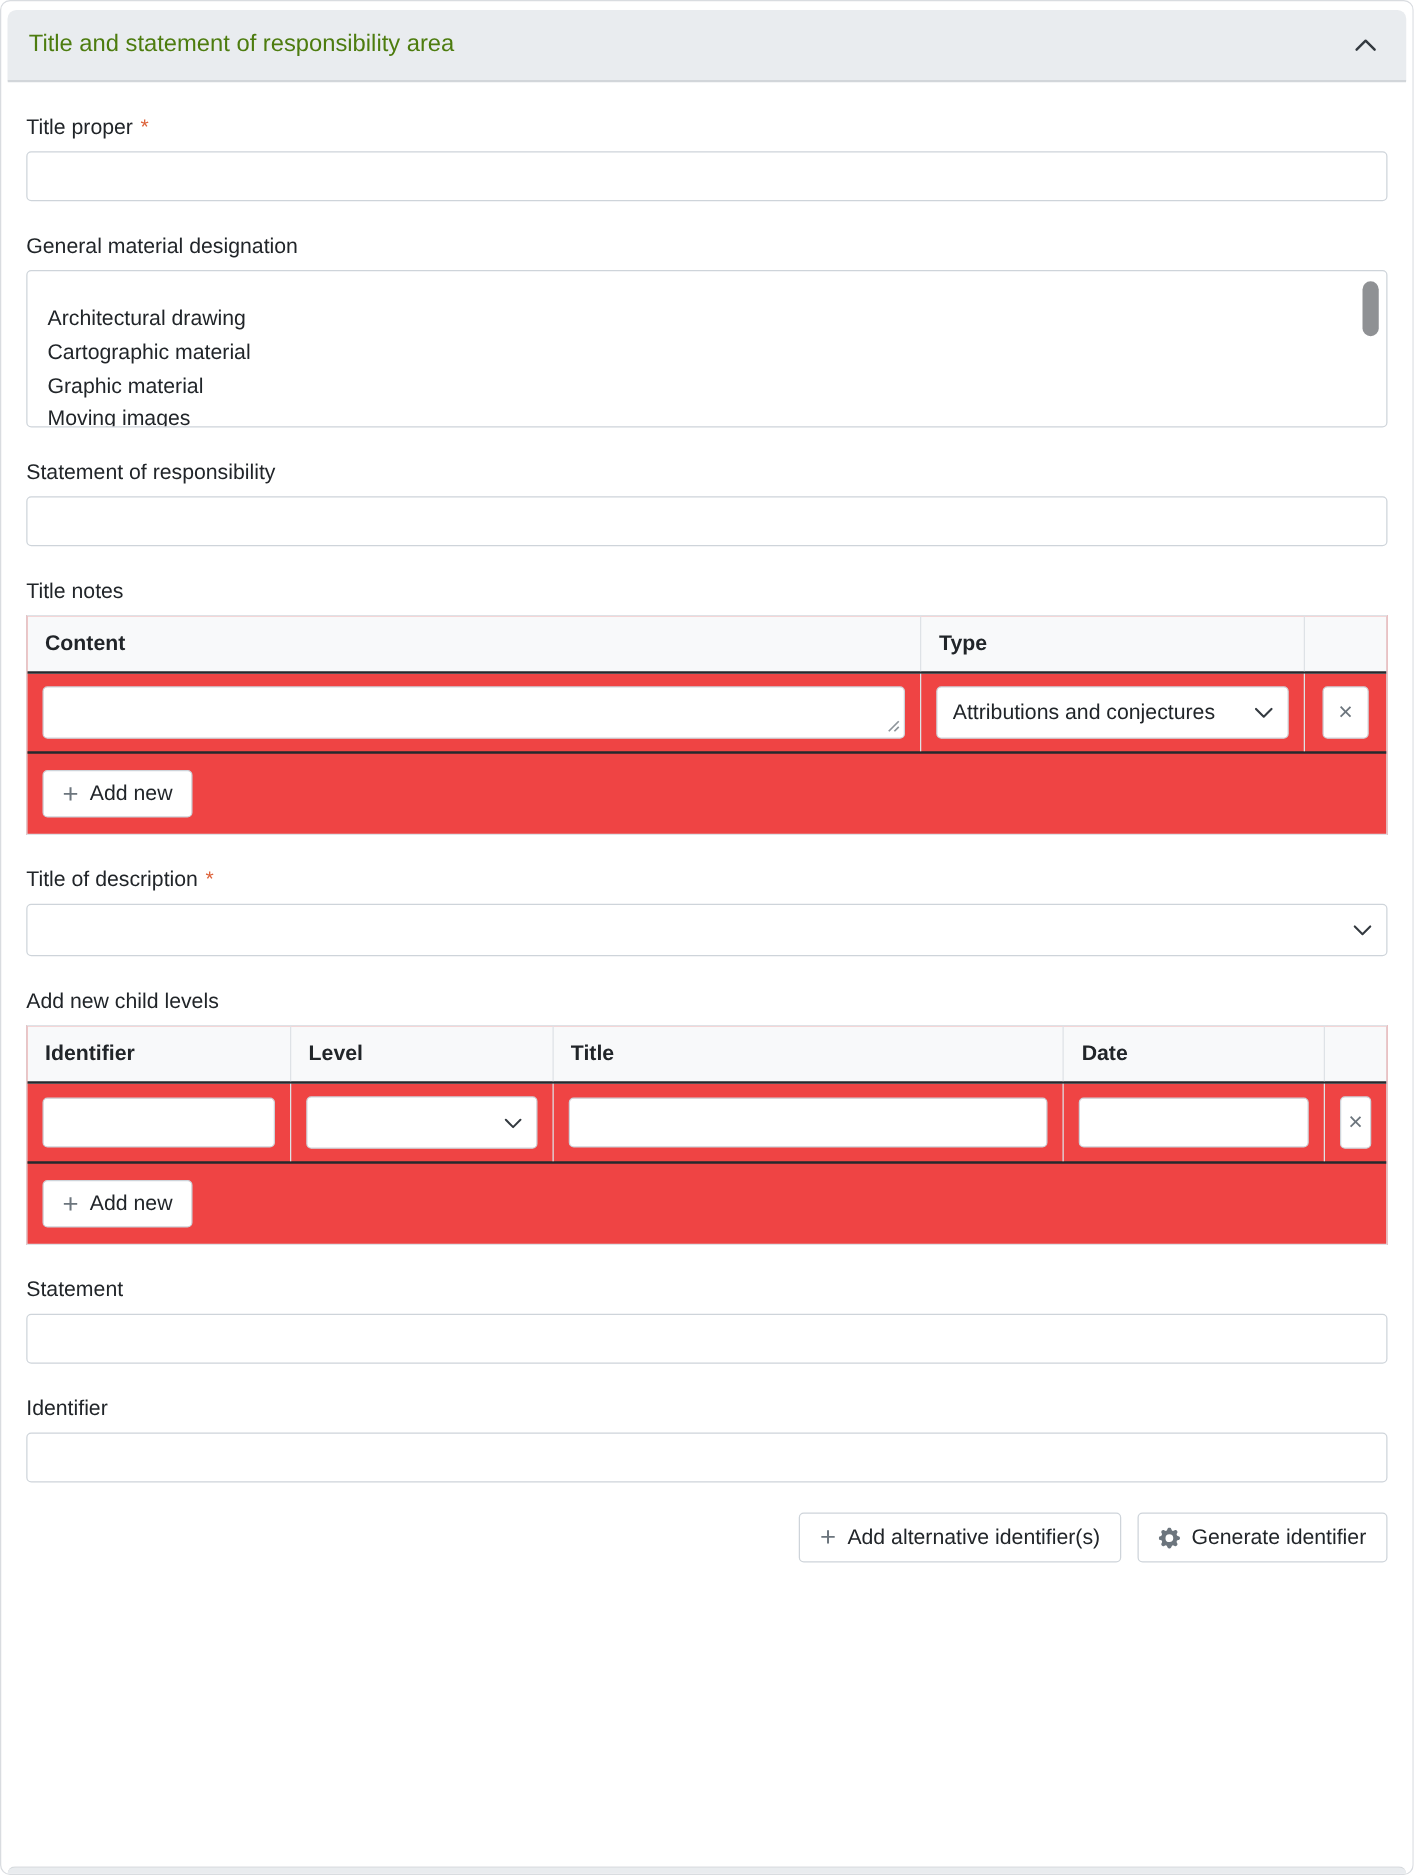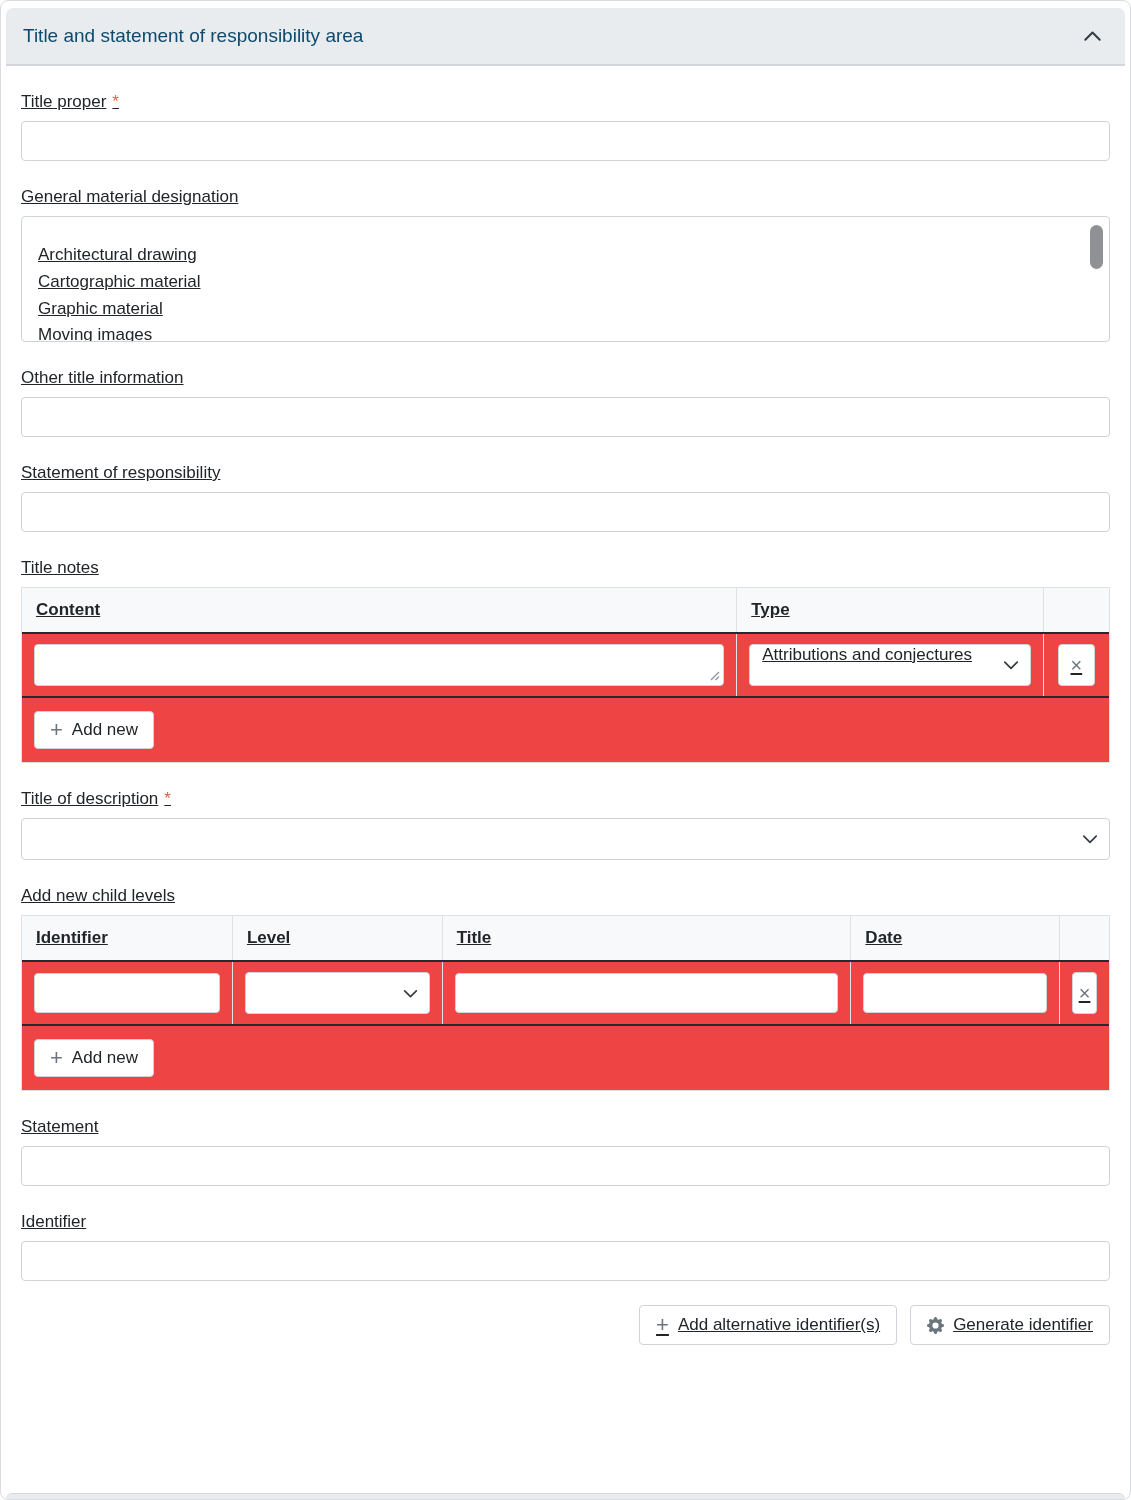--- a/index.html
+++ b/index.html
@@ -23,24 +23,24 @@
   .section-header {
     display: flex;
     align-items: center;
     justify-content: space-between;
     background: #e9ecef;
     border-bottom: 2px solid #d2d6da;
     border-radius: 7px 7px 0 0;
     padding: 17px 22px 17px 17px;
     cursor: pointer;
   }
-  .section-title { font-size: 19px; color: #0c4a6e; }
+  .section-title { font-size: 19px; color: #4d7c0f; }
   .chevron-icon { display: inline-flex; align-items: center; }
   
-  .section-body { padding: 0 15px; text-decoration: underline; }
+  .section-body { padding: 0 15px; }
   .field { margin-top: 26px; }
   .field-label { font-size: 17px; margin-bottom: 9px; display: flex; gap: 6px; }
   .req { color: #dd633b; }
   .text-input {
     width: 100%;
     height: 40px;
     border: 1px solid #ced4da;
     border-radius: 4px;
     background: #fff;
     font: inherit;
@@ -120,20 +120,21 @@
     font: inherit;
     font-size: 17px;
     padding: 8px 12px;
     outline: none;
     display: block;
   }
   .resize-grip { position: absolute; right: 3px; bottom: 4px; pointer-events: none; }
   
   .mock-select {
     display: flex;
+    align-items: center;
     width: 100%;
     height: 42px;
     border: 1px solid #ced4da;
     border-radius: 4px;
     background: #fff;
     padding: 0 10px 0 12px;
     cursor: pointer;
     overflow: hidden;
   }
   .mock-select .sel-text {
@@ -230,26 +231,20 @@
         <div class="opt">Architectural drawing</div>
         <div class="opt">Cartographic material</div>
         <div class="opt">Graphic material</div>
         <div class="opt">Moving images</div>
         <div class="opt">Multiple media</div>
         <div class="scroll-thumb"></div>
       </div>
     </div>
 
 
-    <div class="field">
-      <div class="field-label">
-        <span>Other title information</span>
-      </div>
-      <input type="text" class="text-input" value="" style="">
-    </div>
 
     <div class="field">
       <div class="field-label">
         <span>Statement of responsibility</span>
       </div>
       <input type="text" class="text-input" value="" style="">
     </div>
 
     <div class="field">
       <div class="field-label">

